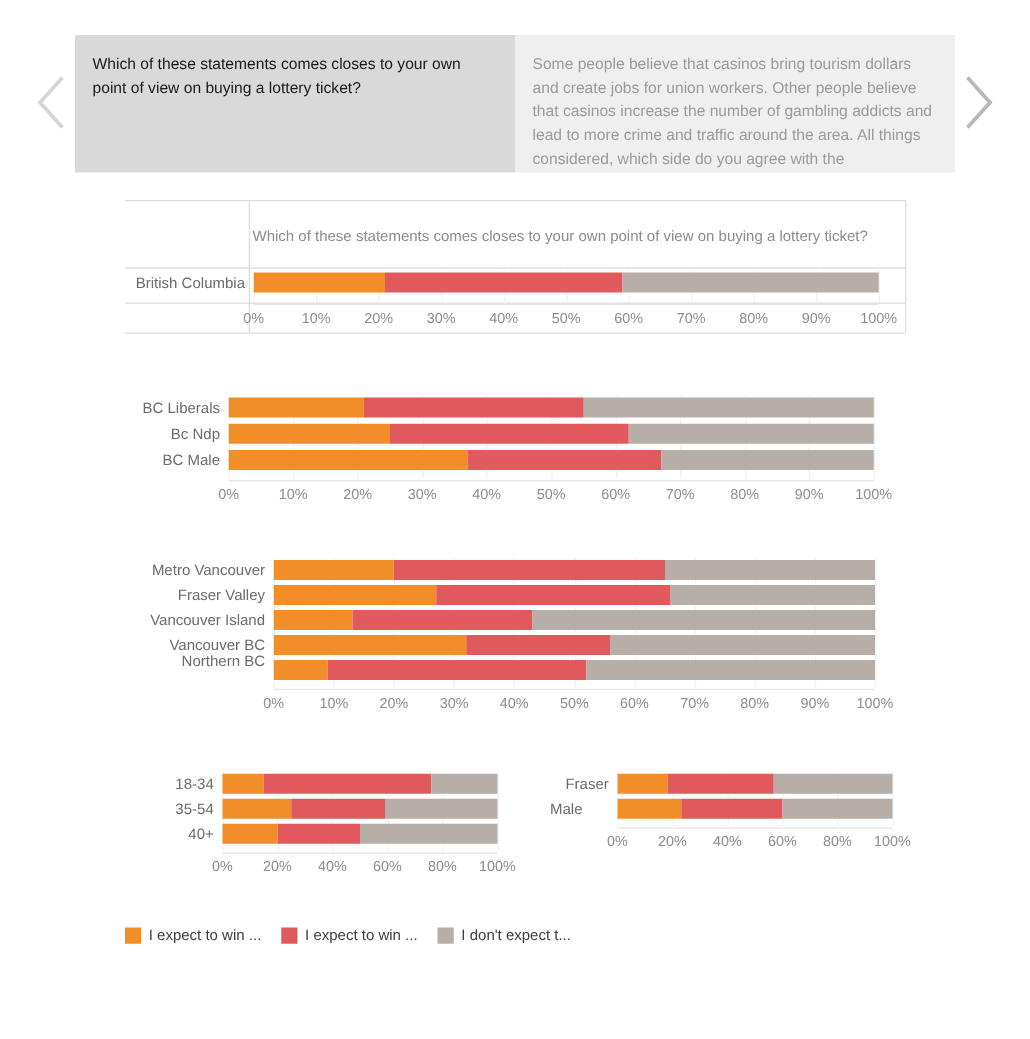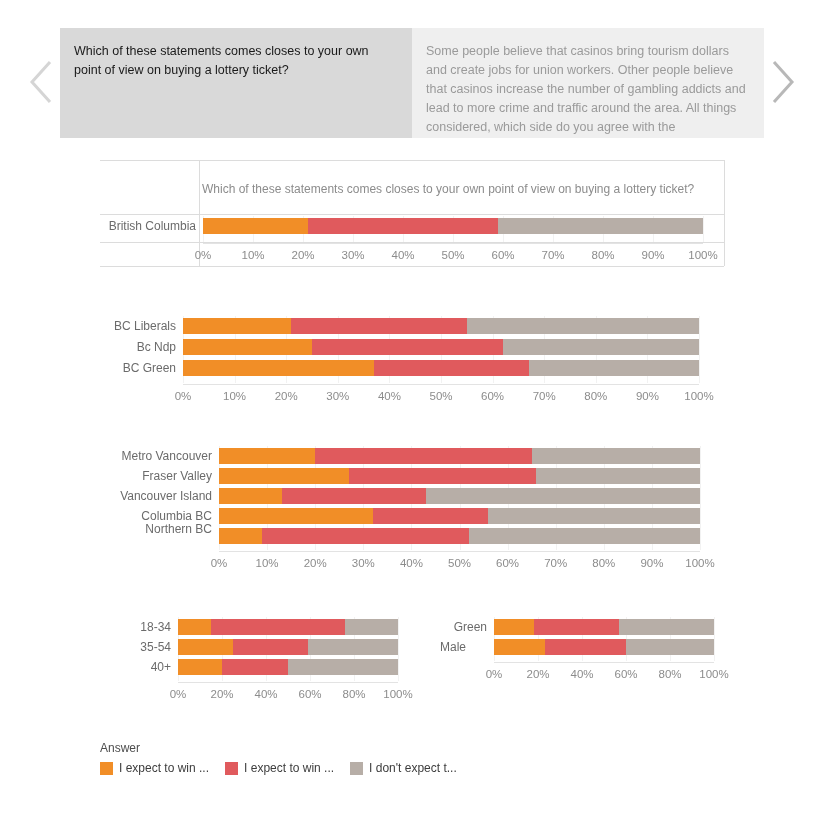--- a/index.html
+++ b/index.html
@@ -213,21 +213,21 @@
           <div class="seg" style="left: 0px; width: 108.36px; height: 16px; background: rgb(241, 142, 39);"></div>
           <div class="seg" style="left: 108.36px; width: 175.44px; height: 16px; background: rgb(224, 90, 93);"></div>
           <div class="seg" style="left: 283.8px; width: 232.2px; height: 16px; background: rgb(183, 174, 167);"></div>
         </div>
         <div class="row-label" style="left: 56px; width: 120px; top: 202px;">Bc Ndp</div>
         <div class="bar-track" style="left: 183px; top: 201px; width: 516px; height: 16px;">
           <div class="seg" style="left: 0px; width: 129px; height: 16px; background: rgb(241, 142, 39);"></div>
           <div class="seg" style="left: 129px; width: 190.92px; height: 16px; background: rgb(224, 90, 93);"></div>
           <div class="seg" style="left: 319.92px; width: 196.08px; height: 16px; background: rgb(183, 174, 167);"></div>
         </div>
-        <div class="row-label" style="left: 56px; width: 120px; top: 223px;">BC Green</div>
+        <div class="row-label" style="left: 56px; width: 120px; top: 223px;">BC Male</div>
         <div class="bar-track" style="left: 183px; top: 222px; width: 516px; height: 16px;">
           <div class="seg" style="left: 0px; width: 190.92px; height: 16px; background: rgb(241, 142, 39);"></div>
           <div class="seg" style="left: 190.92px; width: 154.8px; height: 16px; background: rgb(224, 90, 93);"></div>
           <div class="seg" style="left: 345.72px; width: 170.28px; height: 16px; background: rgb(183, 174, 167);"></div>
         </div>
         <div class="axis-tick" style="left: 158px; width: 50px; top: 252px;">0%</div>
         <div class="axis-tick" style="left: 209.6px; width: 50px; top: 252px;">10%</div>
         <div class="axis-tick" style="left: 261.2px; width: 50px; top: 252px;">20%</div>
         <div class="axis-tick" style="left: 312.8px; width: 50px; top: 252px;">30%</div>
         <div class="axis-tick" style="left: 364.4px; width: 50px; top: 252px;">40%</div>
@@ -262,21 +262,21 @@
           <div class="seg" style="left: 0px; width: 129.87px; height: 16px; background: rgb(241, 142, 39);"></div>
           <div class="seg" style="left: 129.87px; width: 187.59px; height: 16px; background: rgb(224, 90, 93);"></div>
           <div class="seg" style="left: 317.46px; width: 163.54px; height: 16px; background: rgb(183, 174, 167);"></div>
         </div>
         <div class="row-label" style="left: 72px; width: 140px; top: 351px;">Vancouver Island</div>
         <div class="bar-track" style="left: 219px; top: 350px; width: 481px; height: 16px;">
           <div class="seg" style="left: 0px; width: 62.53px; height: 16px; background: rgb(241, 142, 39);"></div>
           <div class="seg" style="left: 62.53px; width: 144.3px; height: 16px; background: rgb(224, 90, 93);"></div>
           <div class="seg" style="left: 206.83px; width: 274.17px; height: 16px; background: rgb(183, 174, 167);"></div>
         </div>
-        <div class="row-label" style="left: 72px; width: 140px; top: 371px;">Columbia BC</div>
+        <div class="row-label" style="left: 72px; width: 140px; top: 371px;">Vancouver BC</div>
         <div class="bar-track" style="left: 219px; top: 370px; width: 481px; height: 16px;">
           <div class="seg" style="left: 0px; width: 153.92px; height: 16px; background: rgb(241, 142, 39);"></div>
           <div class="seg" style="left: 153.92px; width: 115.44px; height: 16px; background: rgb(224, 90, 93);"></div>
           <div class="seg" style="left: 269.36px; width: 211.64px; height: 16px; background: rgb(183, 174, 167);"></div>
         </div>
         <div class="row-label" style="left: 72px; width: 140px; top: 384px;">Northern BC</div>
         <div class="bar-track" style="left: 219px; top: 390px; width: 481px; height: 16px;">
           <div class="seg" style="left: 0px; width: 43.29px; height: 16px; background: rgb(241, 142, 39);"></div>
           <div class="seg" style="left: 43.29px; width: 206.83px; height: 16px; background: rgb(224, 90, 93);"></div>
           <div class="seg" style="left: 250.12px; width: 230.88px; height: 16px; background: rgb(183, 174, 167);"></div>
@@ -327,21 +327,21 @@
         <div class="axis-tick" style="left: 373px; width: 50px; top: 550px;">100%</div>
       </div>
       <div class="chart-block" style="left: 0px; top: 0px; width: 824px; height: 655px;">
         <div class="gridline" style="left: 494px; top: 479px; height: 44px;"></div>
         <div class="gridline" style="left: 538px; top: 479px; height: 44px;"></div>
         <div class="gridline" style="left: 582px; top: 479px; height: 44px;"></div>
         <div class="gridline" style="left: 626px; top: 479px; height: 44px;"></div>
         <div class="gridline" style="left: 670px; top: 479px; height: 44px;"></div>
         <div class="gridline" style="left: 714px; top: 479px; height: 44px;"></div>
         <div class="axis-rule" style="left: 494px; top: 524px; width: 220px;"></div>
-        <div class="row-label" style="left: 397px; width: 90px; top: 482px;">Green</div>
+        <div class="row-label" style="left: 397px; width: 90px; top: 482px;">Fraser</div>
         <div class="bar-track" style="left: 494px; top: 481px; width: 220px; height: 16px;">
           <div class="seg" style="left: 0px; width: 39.6px; height: 16px; background: rgb(241, 142, 39);"></div>
           <div class="seg" style="left: 39.6px; width: 85.8px; height: 16px; background: rgb(224, 90, 93);"></div>
           <div class="seg" style="left: 125.4px; width: 94.6px; height: 16px; background: rgb(183, 174, 167);"></div>
         </div>
         <div class="row-label" style="left: 376px; width: 90px; top: 502px;">Male</div>
         <div class="bar-track" style="left: 494px; top: 501px; width: 220px; height: 16px;">
           <div class="seg" style="left: 0px; width: 50.6px; height: 16px; background: rgb(241, 142, 39);"></div>
           <div class="seg" style="left: 50.6px; width: 81.4px; height: 16px; background: rgb(224, 90, 93);"></div>
           <div class="seg" style="left: 132px; width: 88px; height: 16px; background: rgb(183, 174, 167);"></div>
@@ -349,21 +349,20 @@
         <div class="axis-tick" style="left: 469px; width: 50px; top: 530px;">0%</div>
         <div class="axis-tick" style="left: 513px; width: 50px; top: 530px;">20%</div>
         <div class="axis-tick" style="left: 557px; width: 50px; top: 530px;">40%</div>
         <div class="axis-tick" style="left: 601px; width: 50px; top: 530px;">60%</div>
         <div class="axis-tick" style="left: 645px; width: 50px; top: 530px;">80%</div>
         <div class="axis-tick" style="left: 689px; width: 50px; top: 530px;">100%</div>
       </div>
     </div>
 
   <div class="legend">
-    <div class="legend-title">Answer</div>
     <div class="legend-items" id="legend-items">
         <div class="legend-item">
           <span class="legend-swatch" style="background: rgb(241, 142, 39);"></span>
           <span class="legend-label">I expect to win ...</span>
         </div>
         <div class="legend-item">
           <span class="legend-swatch" style="background: rgb(224, 90, 93);"></span>
           <span class="legend-label">I expect to win ...</span>
         </div>
         <div class="legend-item">

